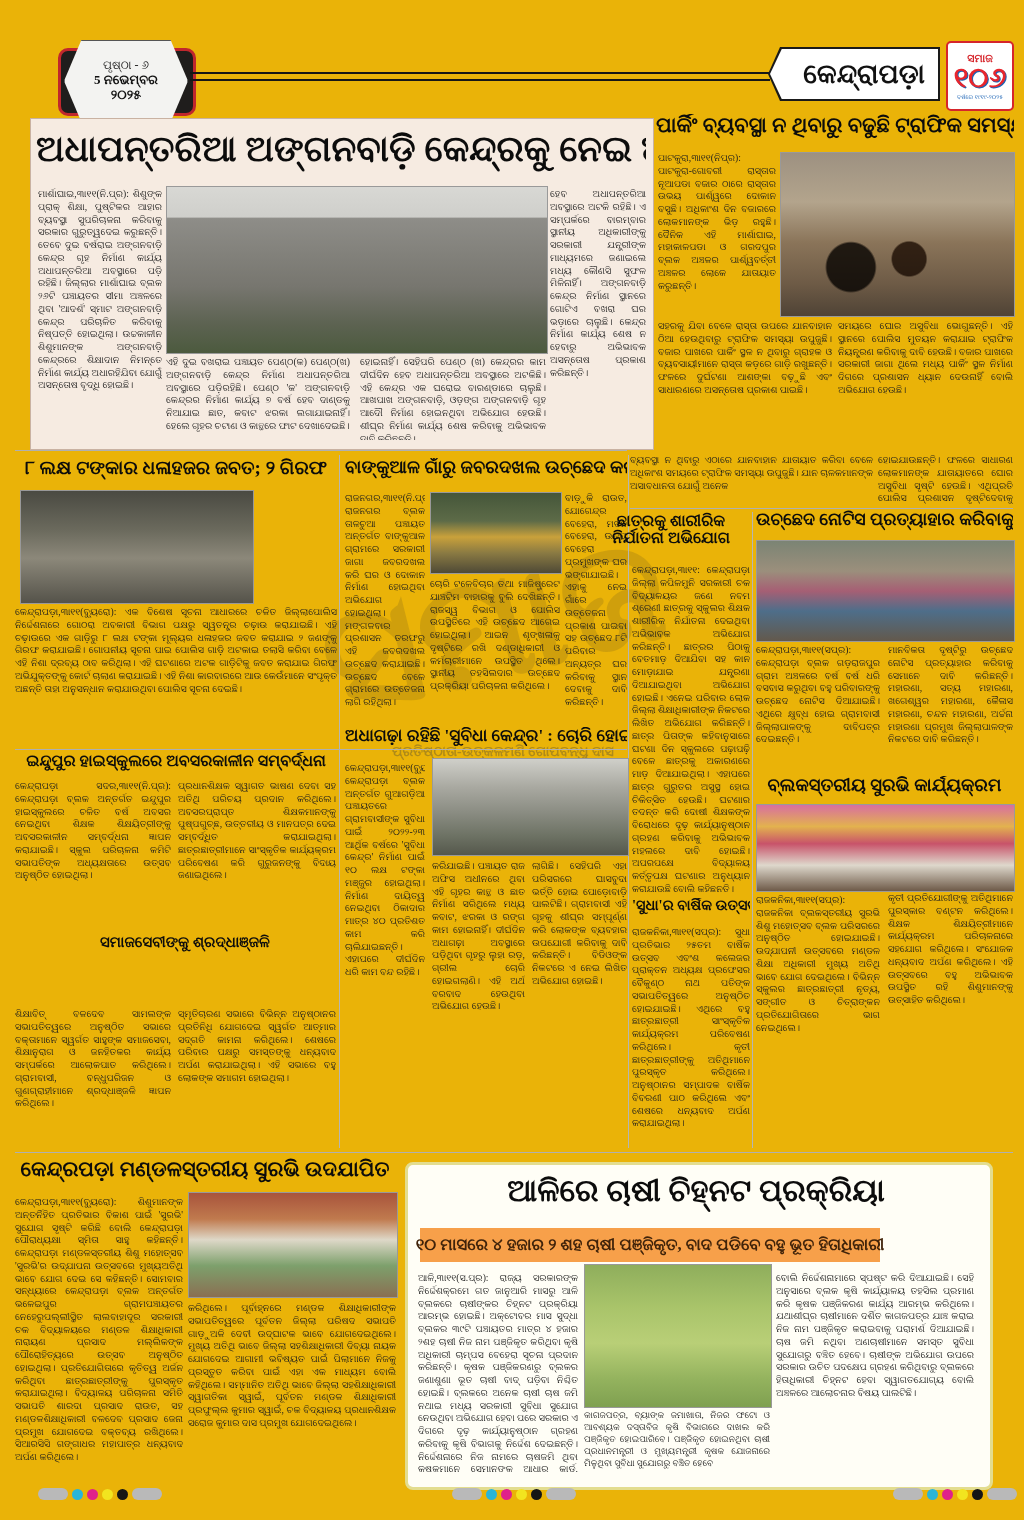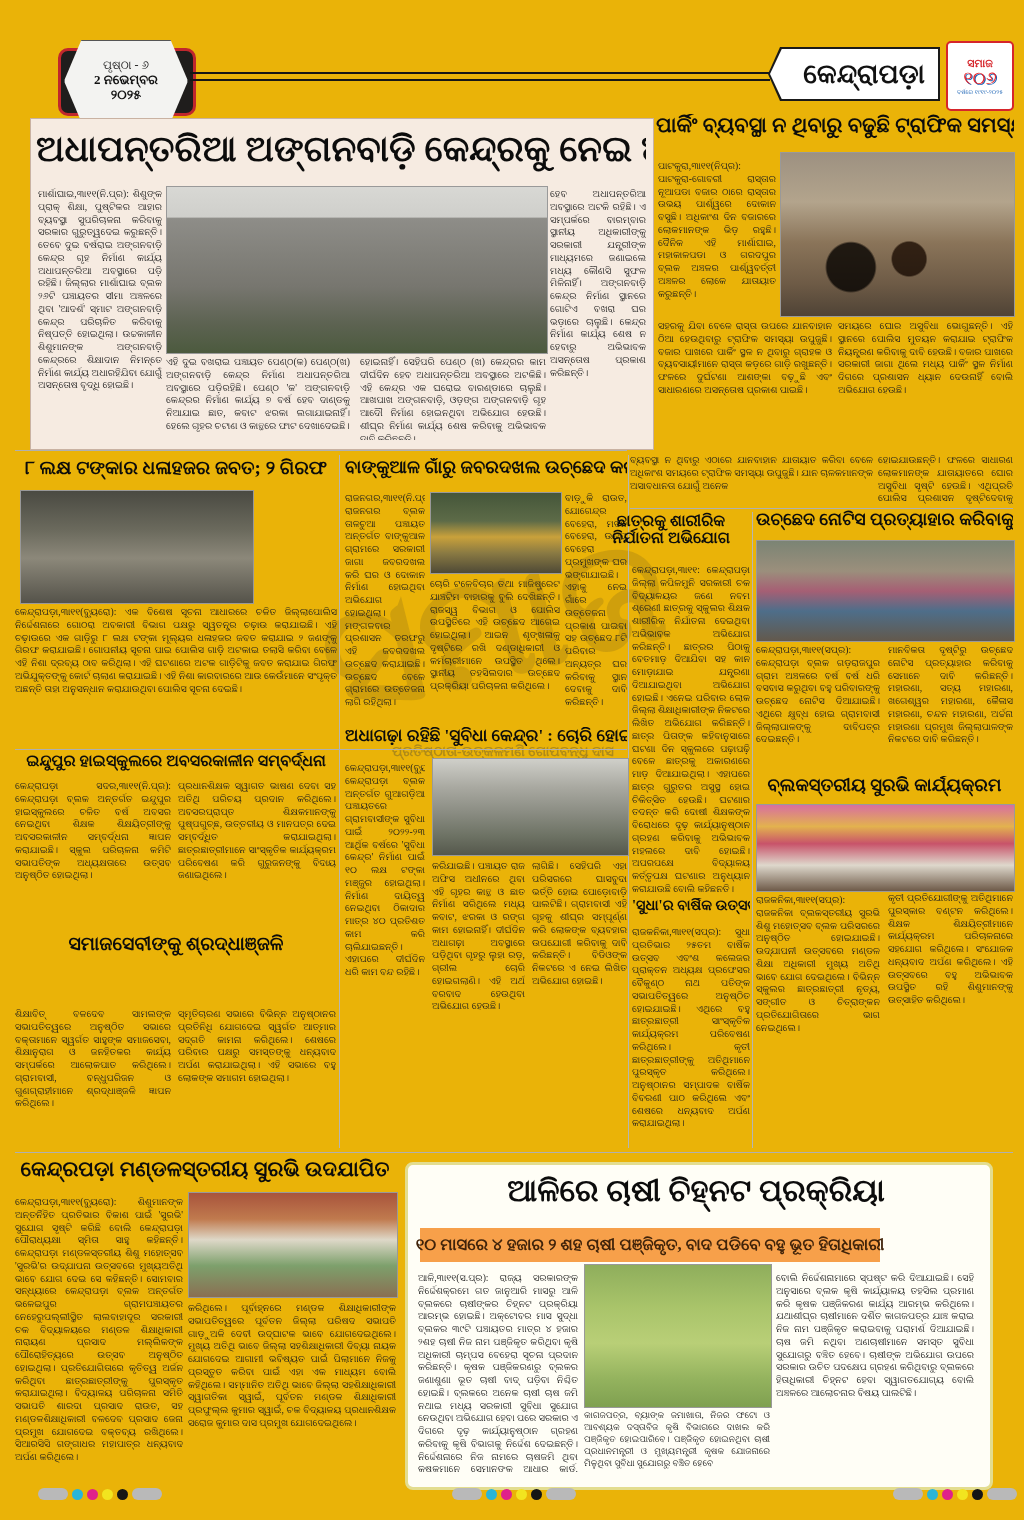--- a/index.html
+++ b/index.html
@@ -22,21 +22,21 @@
   .badge-left-inner .l2{font-size:13px;font-weight:bold;color:#111;}
   .dbl-line{border-top:2.5px solid #161616;border-bottom:2.5px solid #161616;height:5px;}
   .kp-outer{background:#1a1a1a;clip-path:polygon(0 50%,7% 0,100% 0,100% 100%,7% 100%);}
   .kp-inner{position:absolute;left:2px;top:2px;right:2px;bottom:2px;background:#fff;
      clip-path:polygon(0 50%,7% 0,100% 0,100% 100%,7% 100%);
      display:flex;align-items:center;justify-content:center;}
   .kp-inner span{font-size:27px;font-weight:bold;color:#111;padding-left:20px;}
   .logo-box{border:2.5px solid #d6252b;border-radius:5px;background:#fff;
      display:flex;flex-direction:column;align-items:center;justify-content:center;line-height:1;}
   .logo-title{color:#d6252b;font-weight:bold;font-size:11px;}
-  .logo-years{color:#e8262d;font-weight:normal;font-size:18px;text-shadow:1px 1px 0 #1b63b5;}
+  .logo-years{color:#e8262d;font-weight:bold;font-size:28px;text-shadow:1px 1px 0 #1b63b5;}
   .logo-sub{color:#1b63b5;font-size:6px;margin-top:2px;}
   
   .mainbox{background:#f6ebe1;border:1px solid #c9b2a2;}
   
   .strap{background:#f7a04a;color:#40230a;font-weight:bold;display:flex;align-items:center;justify-content:center;}
   
   .yellowbox{background:#fffef6;border:3px solid #e3dd8f;border-radius:8px;}
   
   .wm-big{font-size:150px;font-weight:bold;color:rgba(40,40,40,0.14);transform:rotate(-14deg);
           white-space:nowrap;pointer-events:none;}
@@ -47,21 +47,21 @@
   .pill{width:30px;height:12px;border-radius:6px;background:#b9b9b9;}
 </style>
 </head>
 <body>
 
 <div id="page">
 
   <div class="abs badge-left-outer" style="left:58px;top:48px;width:132px;height:62px;"></div>
   <div class="abs badge-left-inner" style="left:64px;top:40px;width:122px;height:80px;">
     <span class="l1">ପୃଷ୍ଠା - ୬</span>
-    <span class="l2">2 ନଭେମ୍ବର</span>
+    <span class="l2">5 ନଭେମ୍ବର</span>
     <span class="l2">୨୦୨୫</span>
   </div>
   <div class="abs dbl-line" style="left:190px;top:72px;width:580px;"></div>
   <div class="abs kp-outer" style="left:768px;top:47px;width:172px;height:54px;text-align:center;">
     <div class="kp-inner">
         <span>କେନ୍ଦ୍ରାପଡ଼ା</span>
       </div>
   </div>
   <div class="abs logo-box" style="left:946px;top:41px;width:64px;height:66px;">
     <span class="logo-title">ସମାଜ</span>
@@ -75,21 +75,21 @@
   <div class="abs mainbox" style="left:30px;top:118px;width:622px;height:330px;"></div>
   <div class="abs hl center nowrap" style="left:36px;top:130px;width:610px;height:50px;font-size:36px;">ଅଧାପନ୍ତରିଆ ଅଙ୍ଗନବାଡ଼ି କେନ୍ଦ୍ରକୁ ନେଇ ଅସନ୍ତୋଷ</div>
   <div class="abs bodytxt" style="left:38px;top:188px;width:124px;height:252px;">ମାର୍ଶାଘାଇ,୩ା୧୧(ନି.ପ୍ର): ଶିଶୁଙ୍କ ପ୍ରାକ୍ ଶିକ୍ଷା, ପୁଷ୍ଟିକର ଆହାର ବ୍ୟବସ୍ଥା ସୁପରିଚାଳନା କରିବାକୁ ସରକାର ଗୁରୁତ୍ୱଦେଇ କରୁଛନ୍ତି। ତେବେ ଦୁଇ ବର୍ଷରାଇ ଅଙ୍ଗନବାଡ଼ି କେନ୍ଦ୍ର ଗୃହ ନିର୍ମାଣ କାର୍ଯ୍ୟ ଅଧାପନ୍ତରିଆ ଅବସ୍ଥାରେ ପଡ଼ି ରହିଛି। ଜିଲ୍ଲାର ମାର୍ଶାଘାଇ ବ୍ଲକ ୨୬ଟି ପଞ୍ଚାୟତର ସୀମା ଅଞ୍ଚଳରେ ଥିବା 'ଆଦର୍ଶ' ସ୍ମାଟ ଅଙ୍ଗନବାଡ଼ି କେନ୍ଦ୍ର ପରିଚାଳିତ କରିବାକୁ ନିଷ୍ପତ୍ତି ହୋଇଥିଲା। ଉଚ୍ଚକାଳୀନ ଶିଶୁମାନଙ୍କ ଅଙ୍ଗନବାଡ଼ି କେନ୍ଦ୍ରରେ ଶିକ୍ଷାଦାନ ନିମନ୍ତେ ନିର୍ମାଣ କାର୍ଯ୍ୟ ଅଧାରହିଯିବା ଯୋଗୁଁ ଅସନ୍ତୋଷ ବୃଦ୍ଧି ହୋଇଛି।</div>
   <div class="abs photo" style="left:166px;top:186px;width:380px;height:166px;background:
        linear-gradient(180deg,#d8d8d4 0%,#cfcfcb 18%,#8e8d88 19%,#77766f 60%,#5d6352 82%,#4c5a3e 100%);"></div>
   <div class="abs bodytxt" style="left:550px;top:188px;width:96px;height:252px;">ହେବ ଅଧାପନ୍ତରିଆ ଅବସ୍ଥାରେ ଅଟକି ରହିଛି। ଏ ସମ୍ପର୍କରେ ବାରମ୍ବାର ସ୍ଥାନୀୟ ଅଧିକାରୀଙ୍କୁ ସରକାରୀ ଯନ୍ତ୍ରୀଙ୍କ ମାଧ୍ୟମରେ ଜଣାଇଲେ ମଧ୍ୟ କୌଣସି ସୁଫଳ ମିଳିନାହିଁ। ଅଙ୍ଗନବାଡ଼ି କେନ୍ଦ୍ର ନିର୍ମାଣ ସ୍ଥାନରେ ଗୋଟିଏ ବଖରା ଘର ଭଡ଼ାରେ ଚାଲୁଛି। କେନ୍ଦ୍ର ନିର୍ମାଣ କାର୍ଯ୍ୟ ଶେଷ ନ ହେବାରୁ ଅଭିଭାବକ ଅସନ୍ତୋଷ ପ୍ରକାଶ କରିଛନ୍ତି।</div>
   <div class="abs bodytxt" style="left:166px;top:356px;width:184px;height:84px;">ଏହି ଦୁଇ ବଖରାଇ ପଞ୍ଚାୟତ ପେଣ୍ଠ(କ) ପେଣ୍ଠ(ଖ) ଅଙ୍ଗନବାଡ଼ି କେନ୍ଦ୍ର ନିର୍ମାଣ ଅଧାପନ୍ତରିଆ ଅବସ୍ଥାରେ ପଡ଼ିରହିଛି। ପେଣ୍ଠ 'କ' ଅଙ୍ଗନବାଡ଼ି କେନ୍ଦ୍ରର ନିର୍ମାଣ କାର୍ଯ୍ୟ ୭ ବର୍ଷ ହେବ ଦାଣ୍ଡକୁ ନିଆଯାଇ ଛାତ, କବାଟ ଝରକା ଲଗାଯାଇନାହିଁ। ହେଲେ ଗୃହର ଚଟାଣ ଓ କାନ୍ଥରେ ଫାଟ ଦେଖାଦେଇଛି।</div>
   <div class="abs bodytxt" style="left:360px;top:356px;width:186px;height:84px;">ହୋଇନାହିଁ। ସେହିପରି ପେଣ୍ଠ (ଖ) କେନ୍ଦ୍ରର କାମ ଦୀର୍ଘଦିନ ହେବ ଅଧାପନ୍ତରିଆ ଅବସ୍ଥାରେ ଅଟକିଛି। ଏହି କେନ୍ଦ୍ର ଏକ ଘରୋଇ ବାରଣ୍ଡାରେ ଚାଲୁଛି। ଆଖପାଖ ଅଙ୍ଗନବାଡ଼ି, ଓଡ଼ଙ୍ଗ ଅଙ୍ଗନବାଡ଼ି ଗୃହ ଆଦୌ ନିର୍ମାଣ ହୋଇନଥିବା ଅଭିଯୋଗ ହେଉଛି। ଶୀଘ୍ର ନିର୍ମାଣ କାର୍ଯ୍ୟ ଶେଷ କରିବାକୁ ଅଭିଭାବକ ଦାବି କରିଛନ୍ତି।</div>
 
   <div class="abs hl center nowrap" style="left:656px;top:114px;width:358px;height:30px;font-size:21px;">ପାର୍କିଂ ବ୍ୟବସ୍ଥା ନ ଥିବାରୁ ବଢୁଛି ଟ୍ରାଫିକ ସମସ୍ୟା</div>
-  <div class="abs bodytxt" style="left:658px;top:160px;width:118px;height:164px;">ପାଟକୁରା,୩ା୧୧(ନିପ୍ର): ପାଟକୁରା-ଗୋବରୀ ରାସ୍ତାର ନୂଆପଡା ବଜାର ଠାରେ ରାସ୍ତାର ଉଭୟ ପାର୍ଶ୍ୱରେ ଦୋକାନ ବସୁଛି। ଅଧିକାଂଶ ଦିନ ବଜାରରେ ଲୋକମାନଙ୍କ ଭିଡ଼ ରହୁଛି। ଦୈନିକ ଏହି ମାର୍ଶାଘାଇ, ମହାକାଳପଡା ଓ ଗରଦପୁର ବ୍ଲକ ଅଞ୍ଚଳର ପାର୍ଶ୍ୱବର୍ତ୍ତୀ ଅଞ୍ଚଳର ଲୋକେ ଯାତାୟାତ କରୁଛନ୍ତି।</div>
+  <div class="abs bodytxt" style="left:658px;top:152px;width:118px;height:164px;">ପାଟକୁରା,୩ା୧୧(ନିପ୍ର): ପାଟକୁରା-ଗୋବରୀ ରାସ୍ତାର ନୂଆପଡା ବଜାର ଠାରେ ରାସ୍ତାର ଉଭୟ ପାର୍ଶ୍ୱରେ ଦୋକାନ ବସୁଛି। ଅଧିକାଂଶ ଦିନ ବଜାରରେ ଲୋକମାନଙ୍କ ଭିଡ଼ ରହୁଛି। ଦୈନିକ ଏହି ମାର୍ଶାଘାଇ, ମହାକାଳପଡା ଓ ଗରଦପୁର ବ୍ଲକ ଅଞ୍ଚଳର ପାର୍ଶ୍ୱବର୍ତ୍ତୀ ଅଞ୍ଚଳର ଲୋକେ ଯାତାୟାତ କରୁଛନ୍ତି।</div>
   <div class="abs photo" style="left:780px;top:152px;width:233px;height:163px;background:
        linear-gradient(180deg,#9d9181 0%,#b3a48c 30%,#8a7459 55%,#6e5b46 80%,#4f4336 100%),
        radial-gradient(circle at 30% 70%,#3c3833 12%,transparent 13%),
        radial-gradient(circle at 55% 65%,#5d4a3a 10%,transparent 11%);background-blend-mode:multiply;"></div>
   <div class="abs bodytxt" style="left:658px;top:320px;width:174px;height:126px;">ସହରକୁ ଯିବା ବେଳେ ରାସ୍ତା ଉପରେ ଯାନବାହାନ ଠିଆ ହେଉଥିବାରୁ ଟ୍ରାଫିକ ସମସ୍ୟା ଉପୁଜୁଛି। ବଜାର ପାଖରେ ପାର୍କିଂ ସ୍ଥଳ ନ ଥିବାରୁ ଗ୍ରାହକ ଓ ବ୍ୟବସାୟୀମାନେ ରାସ୍ତା କଡ଼ରେ ଗାଡ଼ି ରଖୁଛନ୍ତି। ଫଳରେ ଦୁର୍ଘଟଣା ଆଶଙ୍କା ବଢ଼ୁଛି ଏବଂ ସାଧାରଣରେ ଅସନ୍ତୋଷ ପ୍ରକାଶ ପାଇଛି।</div>
   <div class="abs bodytxt" style="left:838px;top:320px;width:175px;height:126px;">ସମୟରେ ଘୋର ଅସୁବିଧା ଭୋଗୁଛନ୍ତି। ଏହି ସ୍ଥାନରେ ପୋଲିସ ମୁତୟନ କରାଯାଇ ଟ୍ରାଫିକ ନିୟନ୍ତ୍ରଣ କରିବାକୁ ଦାବି ହେଉଛି। ବଜାର ପାଖରେ ସରକାରୀ ଜାଗା ଥିଲେ ମଧ୍ୟ ପାର୍କିଂ ସ୍ଥଳ ନିର୍ମାଣ ଦିଗରେ ପ୍ରଶାସନ ଧ୍ୟାନ ଦେଉନାହିଁ ବୋଲି ଅଭିଯୋଗ ହେଉଛି।</div>
   <div class="abs bodytxt" style="left:630px;top:454px;width:243px;height:50px;">ବ୍ୟବସ୍ଥା ନ ଥିବାରୁ ଏଠାରେ ଯାନବାହାନ ଯାତାୟାତ କରିବା ବେଳେ ଅଧିକାଂଶ ସମୟରେ ଟ୍ରାଫିକ ସମସ୍ୟା ଉପୁଜୁଛି। ଯାନ ଚାଳକମାନଙ୍କ ଅସାବଧାନତା ଯୋଗୁଁ ଅନେକ</div>
   <div class="abs bodytxt" style="left:878px;top:454px;width:135px;height:50px;">ହୋଇଯାଉଛନ୍ତି। ଫଳରେ ସାଧାରଣ ଲୋକମାନଙ୍କ ଯାତାୟାତରେ ଘୋର ଅସୁବିଧା ସୃଷ୍ଟି ହେଉଛି। ଏଥିପ୍ରତି ପୋଲିସ ପ୍ରଶାସନ ଦୃଷ୍ଟିଦେବାକୁ ସାଧାରଣରେ ଦାବି ହେଉଛି।</div>
 
   <div class="abs hrule" style="left:15px;top:450px;width:612px;"></div>
@@ -130,21 +130,21 @@
   <div class="abs hl center nowrap" style="left:756px;top:776px;width:257px;height:24px;font-size:18px;text-align:center;">ବ୍ଲକସ୍ତରୀୟ ସୁରଭି କାର୍ଯ୍ୟକ୍ରମ</div>
   <div class="abs photo" style="left:756px;top:804px;width:257px;height:86px;background:
        linear-gradient(180deg,#d86fa0 0%,#e3b24e 25%,#c8536a 45%,#ded8cc 70%,#6e5a48 100%);"></div>
   <div class="abs bodytxt" style="left:756px;top:894px;width:124px;height:254px;">ରାଜକନିକା,୩ା୧୧(ସପ୍ର): ରାଜକନିକା ବ୍ଲକସ୍ତରୀୟ ସୁରଭି ଶିଶୁ ମହୋତ୍ସବ ବ୍ଲକ ପରିସରରେ ଅନୁଷ୍ଠିତ ହୋଇଯାଇଛି। ଉଦ୍‌ଯାପନୀ ଉତ୍ସବରେ ମଣ୍ଡଳ ଶିକ୍ଷା ଅଧିକାରୀ ମୁଖ୍ୟ ଅତିଥି ଭାବେ ଯୋଗ ଦେଇଥିଲେ। ବିଭିନ୍ନ ସ୍କୁଲର ଛାତ୍ରଛାତ୍ରୀ ନୃତ୍ୟ, ସଙ୍ଗୀତ ଓ ଚିତ୍ରାଙ୍କନ ପ୍ରତିଯୋଗିତାରେ ଭାଗ ନେଇଥିଲେ।</div>
   <div class="abs bodytxt" style="left:888px;top:892px;width:125px;height:254px;">କୃତୀ ପ୍ରତିଯୋଗୀଙ୍କୁ ଅତିଥିମାନେ ପୁରସ୍କାର ବଣ୍ଟନ କରିଥିଲେ। ଶିକ୍ଷକ ଶିକ୍ଷୟିତ୍ରୀମାନେ କାର୍ଯ୍ୟକ୍ରମ ପରିଚାଳନାରେ ସହଯୋଗ କରିଥିଲେ। ସଂଯୋଜକ ଧନ୍ୟବାଦ ଅର୍ପଣ କରିଥିଲେ। ଏହି ଉତ୍ସବରେ ବହୁ ଅଭିଭାବକ ଉପସ୍ଥିତ ରହି ଶିଶୁମାନଙ୍କୁ ଉତ୍ସାହିତ କରିଥିଲେ।</div>
 
   <div class="abs hl center nowrap" style="left:15px;top:752px;width:322px;height:22px;font-size:16px;">ଇନ୍ଦୁପୁର ହାଇସ୍କୁଲରେ ଅବସରକାଳୀନ ସମ୍ବର୍ଦ୍ଧନା</div>
   <div class="abs bodytxt" style="left:15px;top:780px;width:156px;height:148px;">କେନ୍ଦ୍ରାପଡ଼ା ସଦର,୩ା୧୧(ନି.ପ୍ର): କେନ୍ଦ୍ରାପଡ଼ା ବ୍ଲକ ଅନ୍ତର୍ଗତ ଇନ୍ଦୁପୁର ହାଇସ୍କୁଲରେ ଚଳିତ ବର୍ଷ ଅବସର ନେଇଥିବା ଶିକ୍ଷକ ଶିକ୍ଷୟିତ୍ରୀଙ୍କୁ ଅବସରକାଳୀନ ସମ୍ବର୍ଦ୍ଧନା ଜ୍ଞାପନ କରାଯାଇଛି। ସ୍କୁଲ ପରିଚାଳନା କମିଟି ସଭାପତିଙ୍କ ଅଧ୍ୟକ୍ଷତାରେ ଉତ୍ସବ ଅନୁଷ୍ଠିତ ହୋଇଥିଲା।</div>
   <div class="abs bodytxt" style="left:178px;top:780px;width:158px;height:148px;">ପ୍ରଧାନଶିକ୍ଷକ ସ୍ୱାଗତ ଭାଷଣ ଦେବା ସହ ଅତିଥି ପରିଚୟ ପ୍ରଦାନ କରିଥିଲେ। ଅବସରପ୍ରାପ୍ତ ଶିକ୍ଷକମାନଙ୍କୁ ପୁଷ୍ପଗୁଚ୍ଛ, ଉତ୍ତରୀୟ ଓ ମାନପତ୍ର ଦେଇ ସମ୍ବର୍ଦ୍ଧିତ କରାଯାଇଥିଲା। ଛାତ୍ରଛାତ୍ରୀମାନେ ସାଂସ୍କୃତିକ କାର୍ଯ୍ୟକ୍ରମ ପରିବେଷଣ କରି ଗୁରୁଜନଙ୍କୁ ବିଦାୟ ଜଣାଇଥିଲେ।</div>
 
-  <div class="abs hl center nowrap" style="left:15px;top:934px;width:322px;height:26px;font-size:19px;">ସମାଜସେବୀଙ୍କୁ ଶ୍ରଦ୍ଧାଞ୍ଜଳି</div>
+  <div class="abs hl center nowrap" style="left:24px;top:934px;width:322px;height:26px;font-size:15px;">ସମାଜସେବୀଙ୍କୁ ଶ୍ରଦ୍ଧାଞ୍ଜଳି</div>
   <div class="abs bodytxt" style="left:15px;top:1008px;width:156px;height:138px;">ଶିକ୍ଷାବିତ୍ ବଳଦେବ ସାମଲଙ୍କ ସଭାପତିତ୍ୱରେ ଅନୁଷ୍ଠିତ ସଭାରେ ବକ୍ତାମାନେ ସ୍ୱର୍ଗତ ସାହୁଙ୍କ ସମାଜସେବା, ଶିକ୍ଷାନୁରାଗ ଓ ଜନହିତକର କାର୍ଯ୍ୟ ସମ୍ପର୍କରେ ଆଲୋକପାତ କରିଥିଲେ। ଗ୍ରାମବାସୀ, ବନ୍ଧୁପରିଜନ ଓ ଗୁଣଗ୍ରାହୀମାନେ ଶ୍ରଦ୍ଧାଞ୍ଜଳି ଜ୍ଞାପନ କରିଥିଲେ।</div>
   <div class="abs bodytxt" style="left:178px;top:1008px;width:158px;height:138px;">ସ୍ମୃତିଚାରଣ ସଭାରେ ବିଭିନ୍ନ ଅନୁଷ୍ଠାନର ପ୍ରତିନିଧି ଯୋଗଦେଇ ସ୍ୱର୍ଗତ ଆତ୍ମାର ସଦ୍‌ଗତି କାମନା କରିଥିଲେ। ଶେଷରେ ପରିବାର ପକ୍ଷରୁ ସମସ୍ତଙ୍କୁ ଧନ୍ୟବାଦ ଅର୍ପଣ କରାଯାଇଥିଲା। ଏହି ସଭାରେ ବହୁ ଲୋକଙ୍କ ସମାଗମ ହୋଇଥିଲା।</div>
 
   <div class="abs hl center nowrap" style="left:345px;top:727px;width:282px;height:24px;font-size:17px;">ଅଧାଗଢ଼ା ରହିଛି 'ସୁବିଧା କେନ୍ଦ୍ର' : ଚୋରି ହୋଇଗଲାଣି ରଡ଼</div>
   <div class="abs bodytxt" style="left:345px;top:762px;width:80px;height:386px;">କେନ୍ଦ୍ରାପଡ଼ା,୩ା୧୧(ବ୍ୟୁରୋ): କେନ୍ଦ୍ରାପଡ଼ା ବ୍ଲକ ଅନ୍ତର୍ଗତ ଗୁଆଗଡ଼ିଆ ପଞ୍ଚାୟତରେ ଗ୍ରାମବାସୀଙ୍କ ସୁବିଧା ପାଇଁ ୨୦୨୨-୨୩ ଆର୍ଥିକ ବର୍ଷରେ 'ସୁବିଧା କେନ୍ଦ୍ର' ନିର୍ମାଣ ପାଇଁ ୧୦ ଲକ୍ଷ ଟଙ୍କା ମଞ୍ଜୁର ହୋଇଥିଲା। ନିର୍ମାଣ ଦାୟିତ୍ୱ ନେଇଥିବା ଠିକାଦାର ମାତ୍ର ୪୦ ପ୍ରତିଶତ କାମ କରି ଚାଲିଯାଇଛନ୍ତି। ଏହାପରେ ଦୀର୍ଘଦିନ ଧରି କାମ ବନ୍ଦ ରହିଛି।</div>
   <div class="abs photo" style="left:432px;top:758px;width:195px;height:96px;background:
        linear-gradient(180deg,#cfcfc9 0%,#a8a8a0 30%,#8b8d83 55%,#6d7264 80%,#55584c 100%);"></div>
   <div class="abs bodytxt" style="left:432px;top:860px;width:93px;height:288px;">କରିଯାଇଛି। ପଞ୍ଚାୟତ ରାଜ ଅଫିସ ଅଧୀନରେ ଥିବା ଏହି ଗୃହର କାନ୍ଥ ଓ ଛାତ ନିର୍ମାଣ ସରିଥିଲେ ମଧ୍ୟ କବାଟ, ଝରକା ଓ ରଙ୍ଗ କାମ ହୋଇନାହିଁ। ଦୀର୍ଘଦିନ ଅଧାଗଢ଼ା ଅବସ୍ଥାରେ ପଡ଼ିଥିବା ଗୃହରୁ ଲୁହା ରଡ଼, ଗ୍ରୀଲ ଚୋରି ହୋଇଗଲାଣି। ଏହି ଅର୍ଥ ବରବାଦ ହେଉଥିବା ଅଭିଯୋଗ ହେଉଛି।</div>
   <div class="abs bodytxt" style="left:532px;top:860px;width:95px;height:288px;">ଲାଗିଛି। ସେହିପରି ଏହା ପରିସରରେ ଘାସବୁଦା ଭର୍ତ୍ତି ହୋଇ ପୋଡ଼ୋବାଡ଼ି ପାଲଟିଛି। ଗ୍ରାମବାସୀ ଏହି ଗୃହକୁ ଶୀଘ୍ର ସମ୍ପୂର୍ଣ୍ଣ କରି ଲୋକଙ୍କ ବ୍ୟବହାର ଉପଯୋଗୀ କରିବାକୁ ଦାବି କରିଛନ୍ତି। ବିଡିଓଙ୍କ ନିକଟରେ ଏ ନେଇ ଲିଖିତ ଅଭିଯୋଗ ହୋଇଛି।</div>
 

